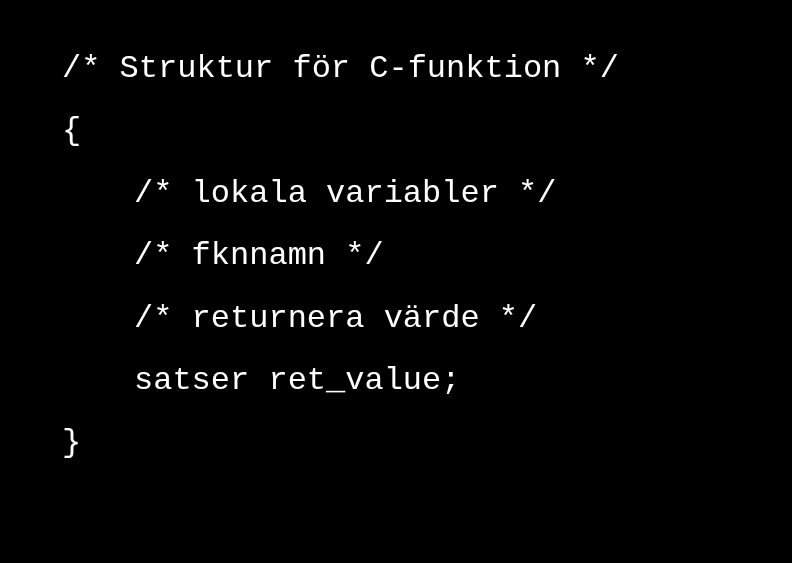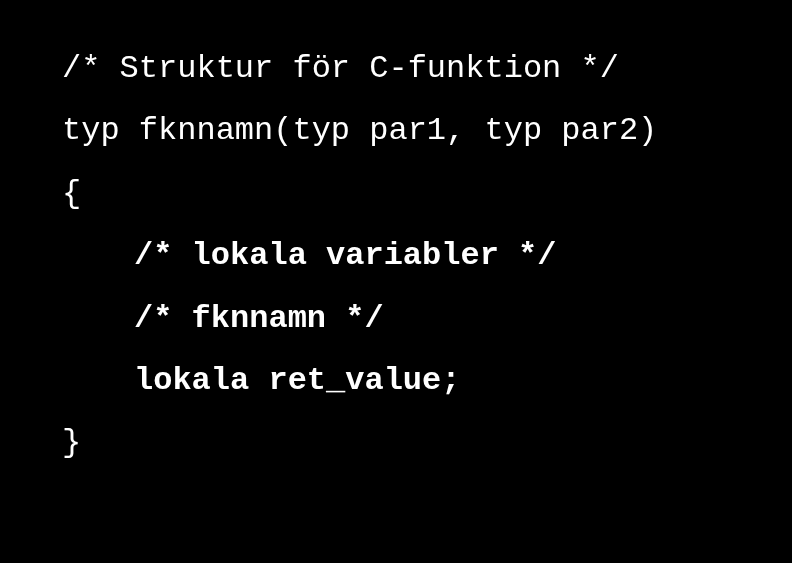--- a/index.html
+++ b/index.html
@@ -17,28 +17,27 @@
       font-size: 32px;
       line-height: 1.7;
       overflow: hidden;
     }
     .code-line {
       white-space: pre;
       text-shadow: 0.5px 0.5px 1px rgba(0,0,0,0.5);
     }
     .indent {
       padding-left: 72px;
-      font-weight: bold;
     }
   </style>
 </head>
 <body>
 
 <div>
   <div class="code-line">/* Struktur för C-funktion */</div>
   <div class="code-line"></div>
-  <div class="code-line">typ fknnamn(typ par1, typ par2)</div>
   <div class="code-line">{</div>
   <div class="code-line indent">/* lokala variabler */</div>
   <div class="code-line indent">/* fknnamn */</div>
-  <div class="code-line indent">lokala ret_value;</div>
+  <div class="code-line indent">/* returnera värde */</div>
+  <div class="code-line indent">satser ret_value;</div>
   <div class="code-line">}</div>
 </div>
 
 </body></html>

